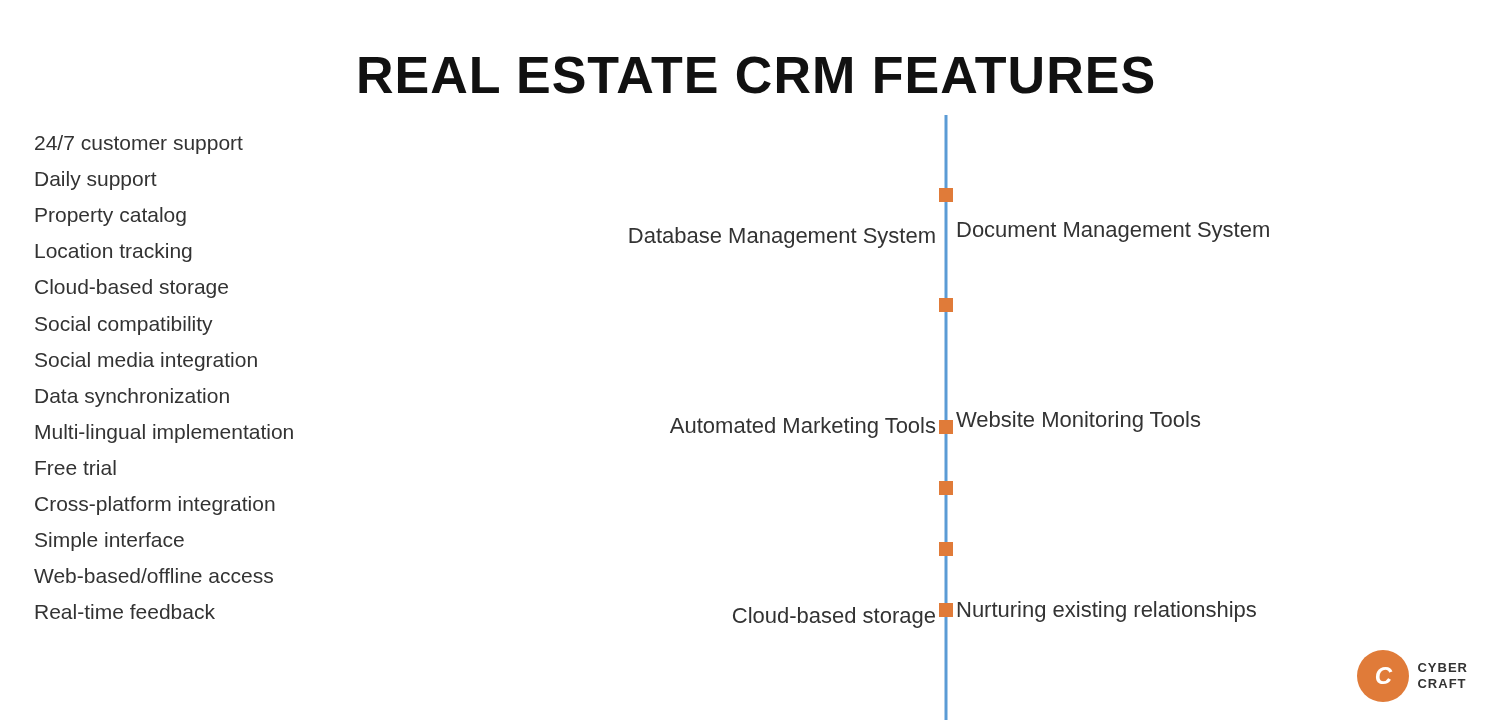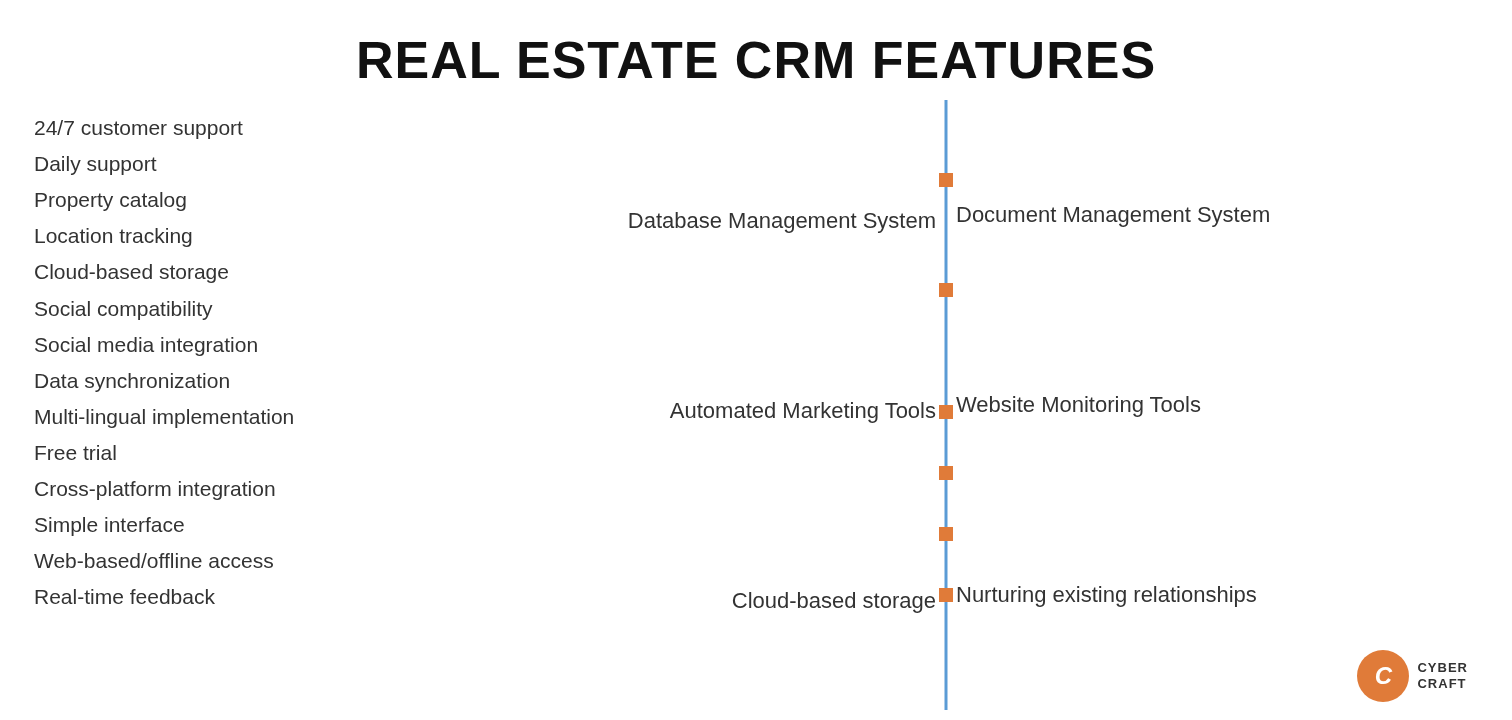--- a/index.html
+++ b/index.html
@@ -9,21 +9,21 @@
       background: #ffffff;
       font-family: 'Segoe UI', Arial, sans-serif;
       overflow: hidden;
       position: relative;
     }
     .page-title {
       text-align: center;
       font-size: 52px;
       font-weight: 900;
       color: #111111;
-      padding-top: 30px;
+      padding-top: 45px;
       padding-bottom: 10px;
       letter-spacing: 1px;
     }
     .content-area {
       display: flex;
       flex-direction: row;
       width: 100%;
       height: calc(100% - 110px);
       position: relative;
     }

